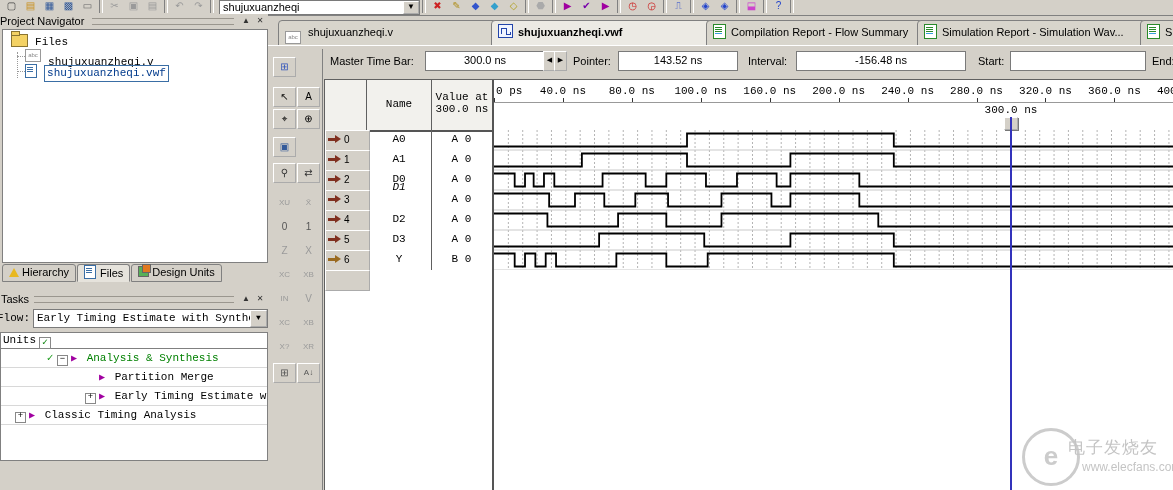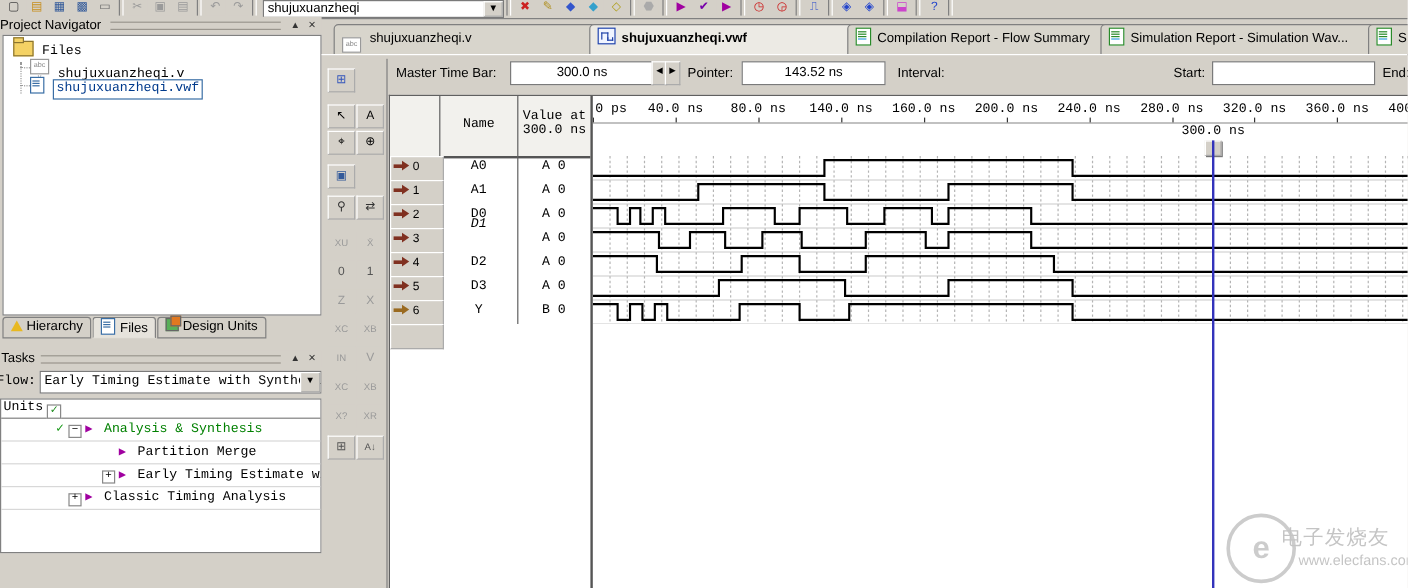--- a/index.html
+++ b/index.html
@@ -186,21 +186,21 @@
     <div id="task-rows">
         <div class="task-row mono" style="padding-left:42px;">
       <span class="done">✓</span><span class="expander">−</span><span class="play">▶</span>
       <span class="tgreen">Analysis &amp; Synthesis</span></div>
         <div class="task-row mono" style="padding-left:70px;">
       <span style="display:inline-block;width:14px;"></span><span style="display:inline-block;width:11px;"></span><span class="play">▶</span>
       <span class="">Partition Merge</span></div>
         <div class="task-row mono" style="padding-left:70px;">
       <span style="display:inline-block;width:14px;"></span><span class="expander">+</span><span class="play">▶</span>
       <span class="">Early Timing Estimate with S</span></div>
-        <div class="task-row mono" style="padding-left:42px;">
+        <div class="task-row mono" style="">
       <span style="display:inline-block;width:14px;"></span><span class="expander">+</span><span class="play">▶</span>
       <span class="">Classic Timing Analysis</span></div>
       </div>
   </div>
 </div>
 
 <div class="abs" id="tabbar">
     <div class="dtab" style="left:4px;width:212px;"><span class="abc-ic" style="vertical-align:-3px;">abc</span> <span>shujuxuanzheqi.v</span></div>
     <div class="dtab on" style="left:217px;width:214px;"><span class="wave-ic"></span><span>shujuxuanzheqi.vwf</span></div>
     <div class="dtab" style="left:432px;width:210px;"><span class="rep-ic"></span><span>Compilation Report - Flow Summary</span></div>
@@ -210,20 +210,21 @@
 
 <div class="abs" id="editor">
   <div id="mtb-row">
     <span class="mtb-label" style="left:0;">Master Time Bar:</span>
     <div class="mtb-box" style="left:95px;width:118px;"><span>300.0 ns</span></div>
     <div class="spin" style="left:213px;">◀</div>
     <div class="spin" style="left:224px;">▶</div>
     <span class="mtb-label" style="left:243px;">Pointer:</span>
     <div class="mtb-box" style="left:288px;width:118px;"><span>143.52 ns</span></div>
     <span class="mtb-label" style="left:418px;">Interval:</span>
+    <div class="mtb-box" style="left:466px;width:168px;"><span>-156.48 ns</span></div>
     <span class="mtb-label" style="left:648px;">Start:</span>
     <div class="mtb-box" style="left:680px;width:134px;"><span></span></div>
     <span class="mtb-label" style="left:822px;">End:</span>
   </div>
 
   <div id="wtoolbar">
       <div class="wrow" style="top:8px;"><span class="wbtn raised" style="color:#3355bb;font-size:10px">⊞</span></div>
       <div class="wrow" style="top:38px;"><span class="wbtn raised" style="color:#000;font-size:10px">↖</span><span class="wbtn raised" style="color:#000;font-size:10px">A</span></div>
       <div class="wrow" style="top:60px;"><span class="wbtn raised" style="color:#000;font-size:10px">⌖</span><span class="wbtn raised" style="color:#000;font-size:10px">⊕</span></div>
       <div class="wrow" style="top:88px;"><span class="wbtn raised" style="color:#335a9a;font-size:10px">▣</span></div>
@@ -282,21 +283,21 @@
     <div class="vline" style="left:106px;top:50px;height:140px;"></div>
 
     <div id="wavearea">
       <div id="ruler">
           <span class="rlabel mono" style="left:2px;">0 ps</span>
           <span class="rtick" style="left:0px;"></span>
           <span class="rlabel mono" style="left:68.932px;transform:translateX(-50%);">40.0 ns</span>
           <span class="rtick" style="left:68.932px;"></span>
           <span class="rlabel mono" style="left:137.864px;transform:translateX(-50%);">80.0 ns</span>
           <span class="rtick" style="left:137.864px;"></span>
-          <span class="rlabel mono" style="left:206.796px;transform:translateX(-50%);">140.0 ns</span>
+          <span class="rlabel mono" style="left:206.796px;transform:translateX(-50%);">100.0 ns</span>
           <span class="rtick" style="left:206.796px;"></span>
           <span class="rlabel mono" style="left:275.728px;transform:translateX(-50%);">160.0 ns</span>
           <span class="rtick" style="left:275.728px;"></span>
           <span class="rlabel mono" style="left:344.66px;transform:translateX(-50%);">200.0 ns</span>
           <span class="rtick" style="left:344.66px;"></span>
           <span class="rlabel mono" style="left:413.592px;transform:translateX(-50%);">240.0 ns</span>
           <span class="rtick" style="left:413.592px;"></span>
           <span class="rlabel mono" style="left:482.524px;transform:translateX(-50%);">280.0 ns</span>
           <span class="rtick" style="left:482.524px;"></span>
           <span class="rlabel mono" style="left:551.456px;transform:translateX(-50%);">320.0 ns</span>

